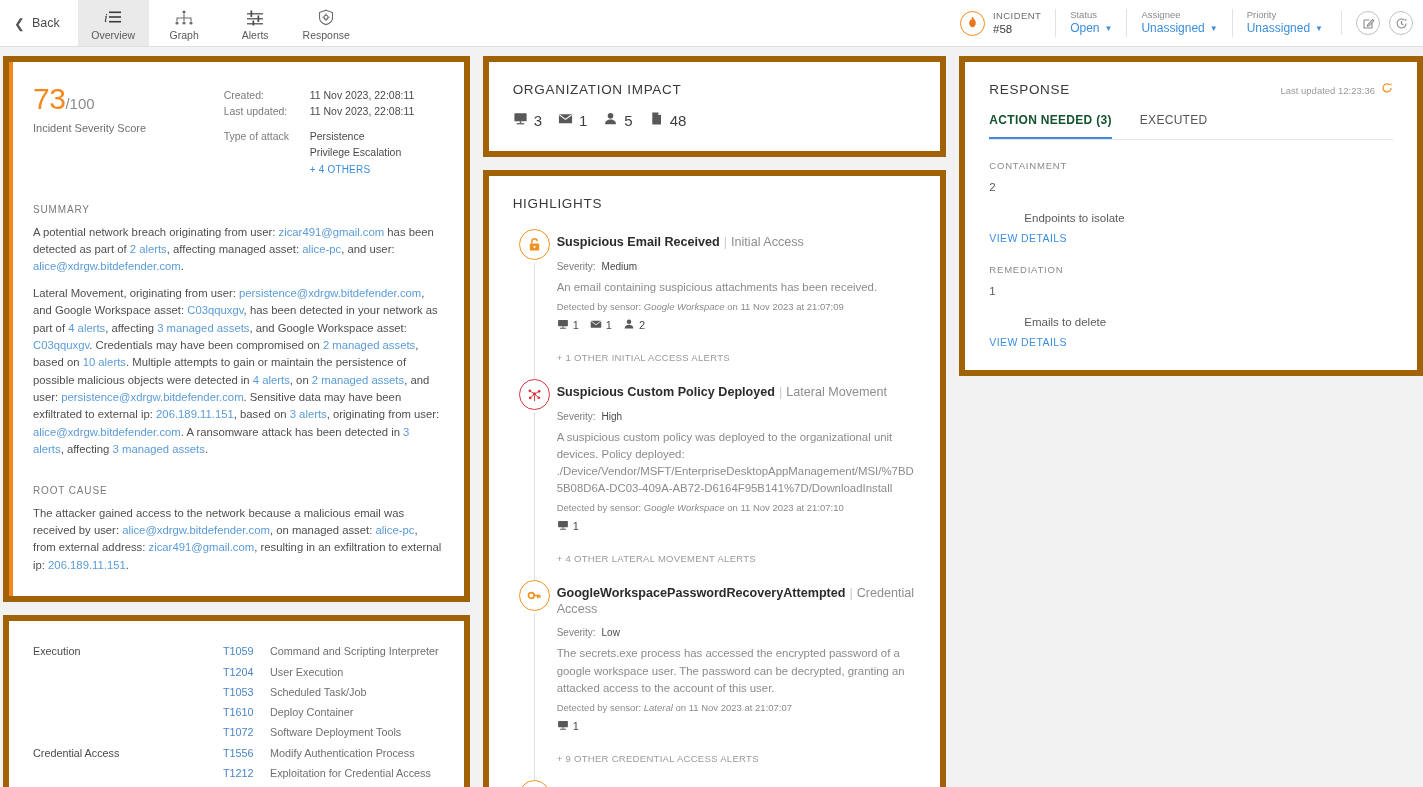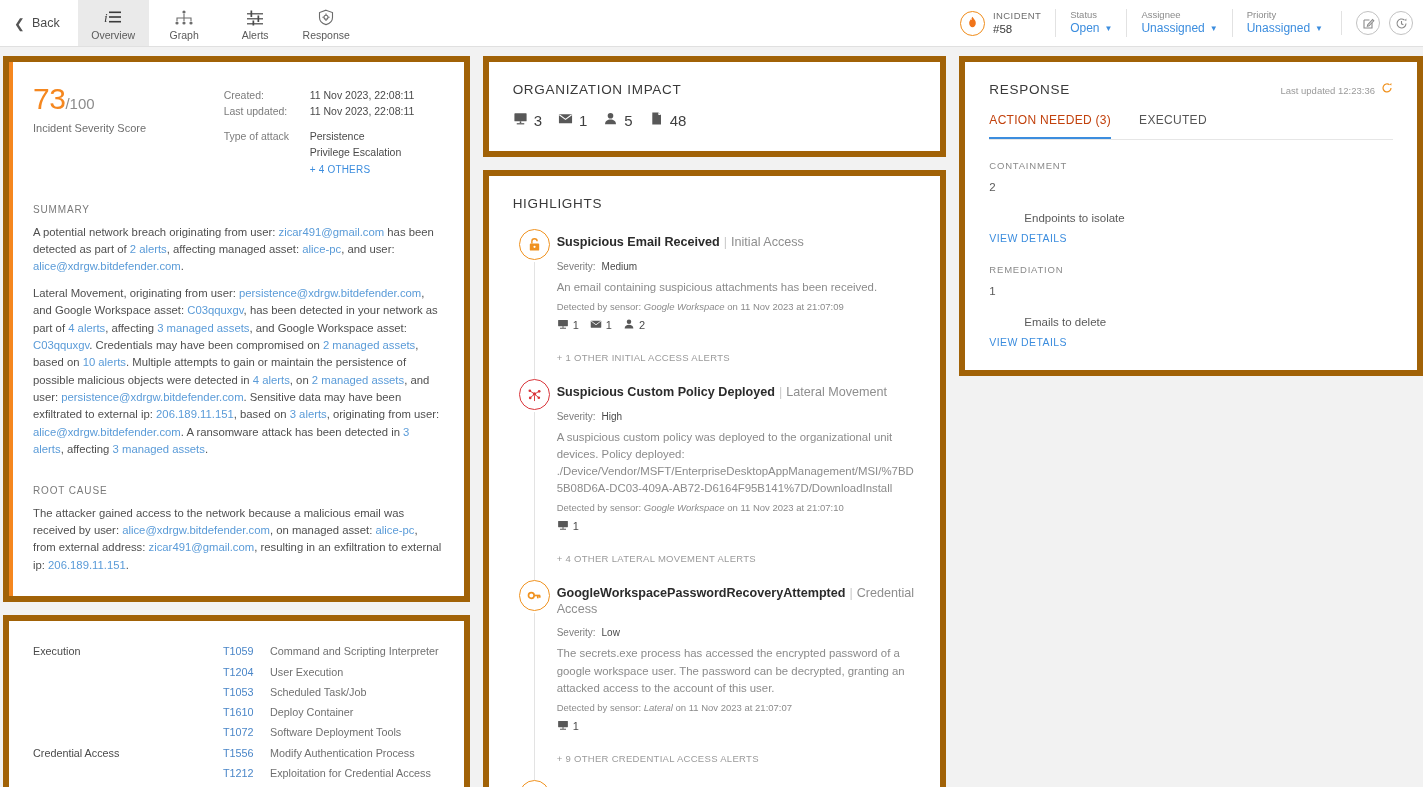--- a/index.html
+++ b/index.html
@@ -119,21 +119,21 @@
   .hl-count { display: flex; align-items: center; gap: 4px; }
   .hl-more { font-size: 9.5px; color: #9a9a9a; letter-spacing: .3px; margin-top: 20px; cursor: pointer; }
 
   
   .resp-card { padding: 20px 24px 22px; }
   .resp-head { display: flex; align-items: baseline; }
   .resp-title { font-size: 13.5px; letter-spacing: .7px; color: #3a3a3a; }
   .resp-upd { margin-left: auto; font-size: 9.5px; color: #9a9a9a; display: flex; align-items: flex-end; gap: 6px; }
   .resp-tabs { display: flex; gap: 28px; margin-top: 16px; border-bottom: 1px solid #e6e6e6; }
   .rtab { font-size: 12px; color: #555; padding-bottom: 10px; cursor: pointer; letter-spacing: .3px; }
-  .rtab.active { color: #c2410c; border-bottom: 2px solid #3c8dde; }
+  .rtab.active { color: #14532d; border-bottom: 2px solid #3c8dde; font-weight: bold; }
   .rsec { margin-top: 20px; }
   .rsec-title { font-size: 9.5px; letter-spacing: .8px; color: #8a8a8a; }
   .rsec-row { display: flex; margin-top: 10px; font-size: 11.5px; }
   .rsec-n { width: 35px; color: #5a5a5a; }
   .rsec-t { color: #5a5a5a; margin-top: 31px; }
   .rsec-link { font-size: 10.5px; color: #3c8dde; letter-spacing: .4px; margin-top: 8px; cursor: pointer; }
 </style>
 </head>
 <body>
 

